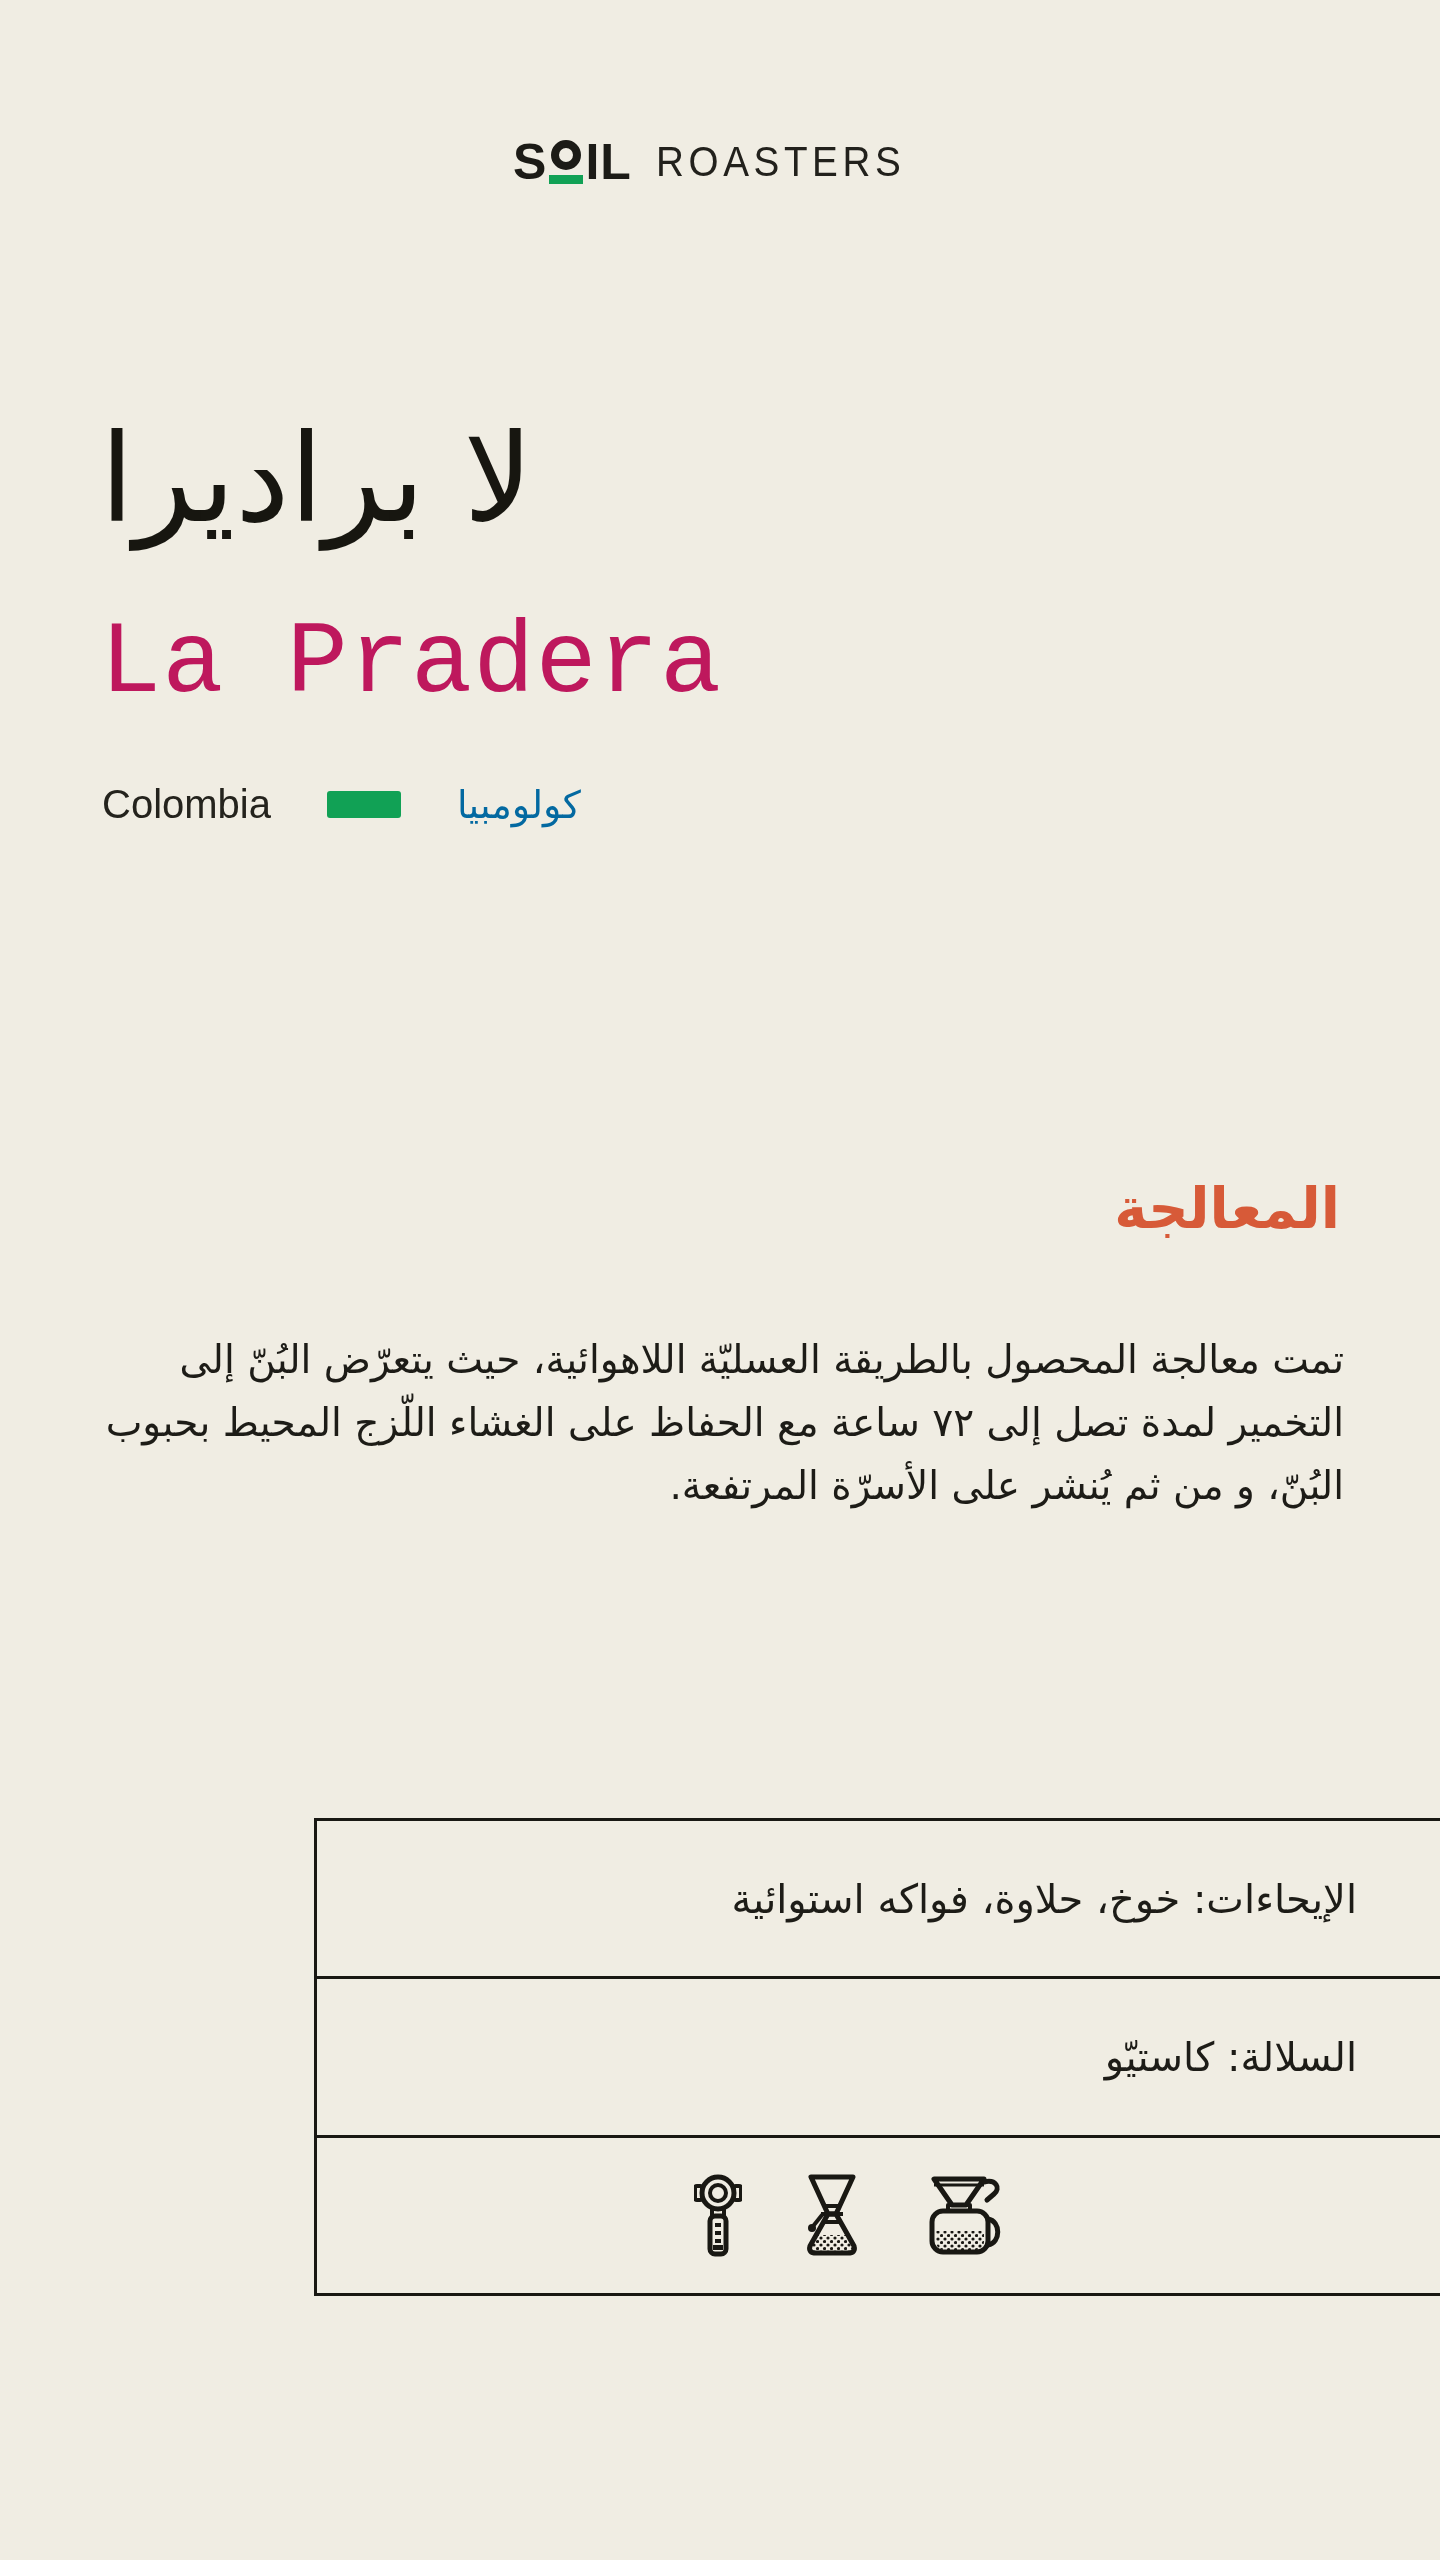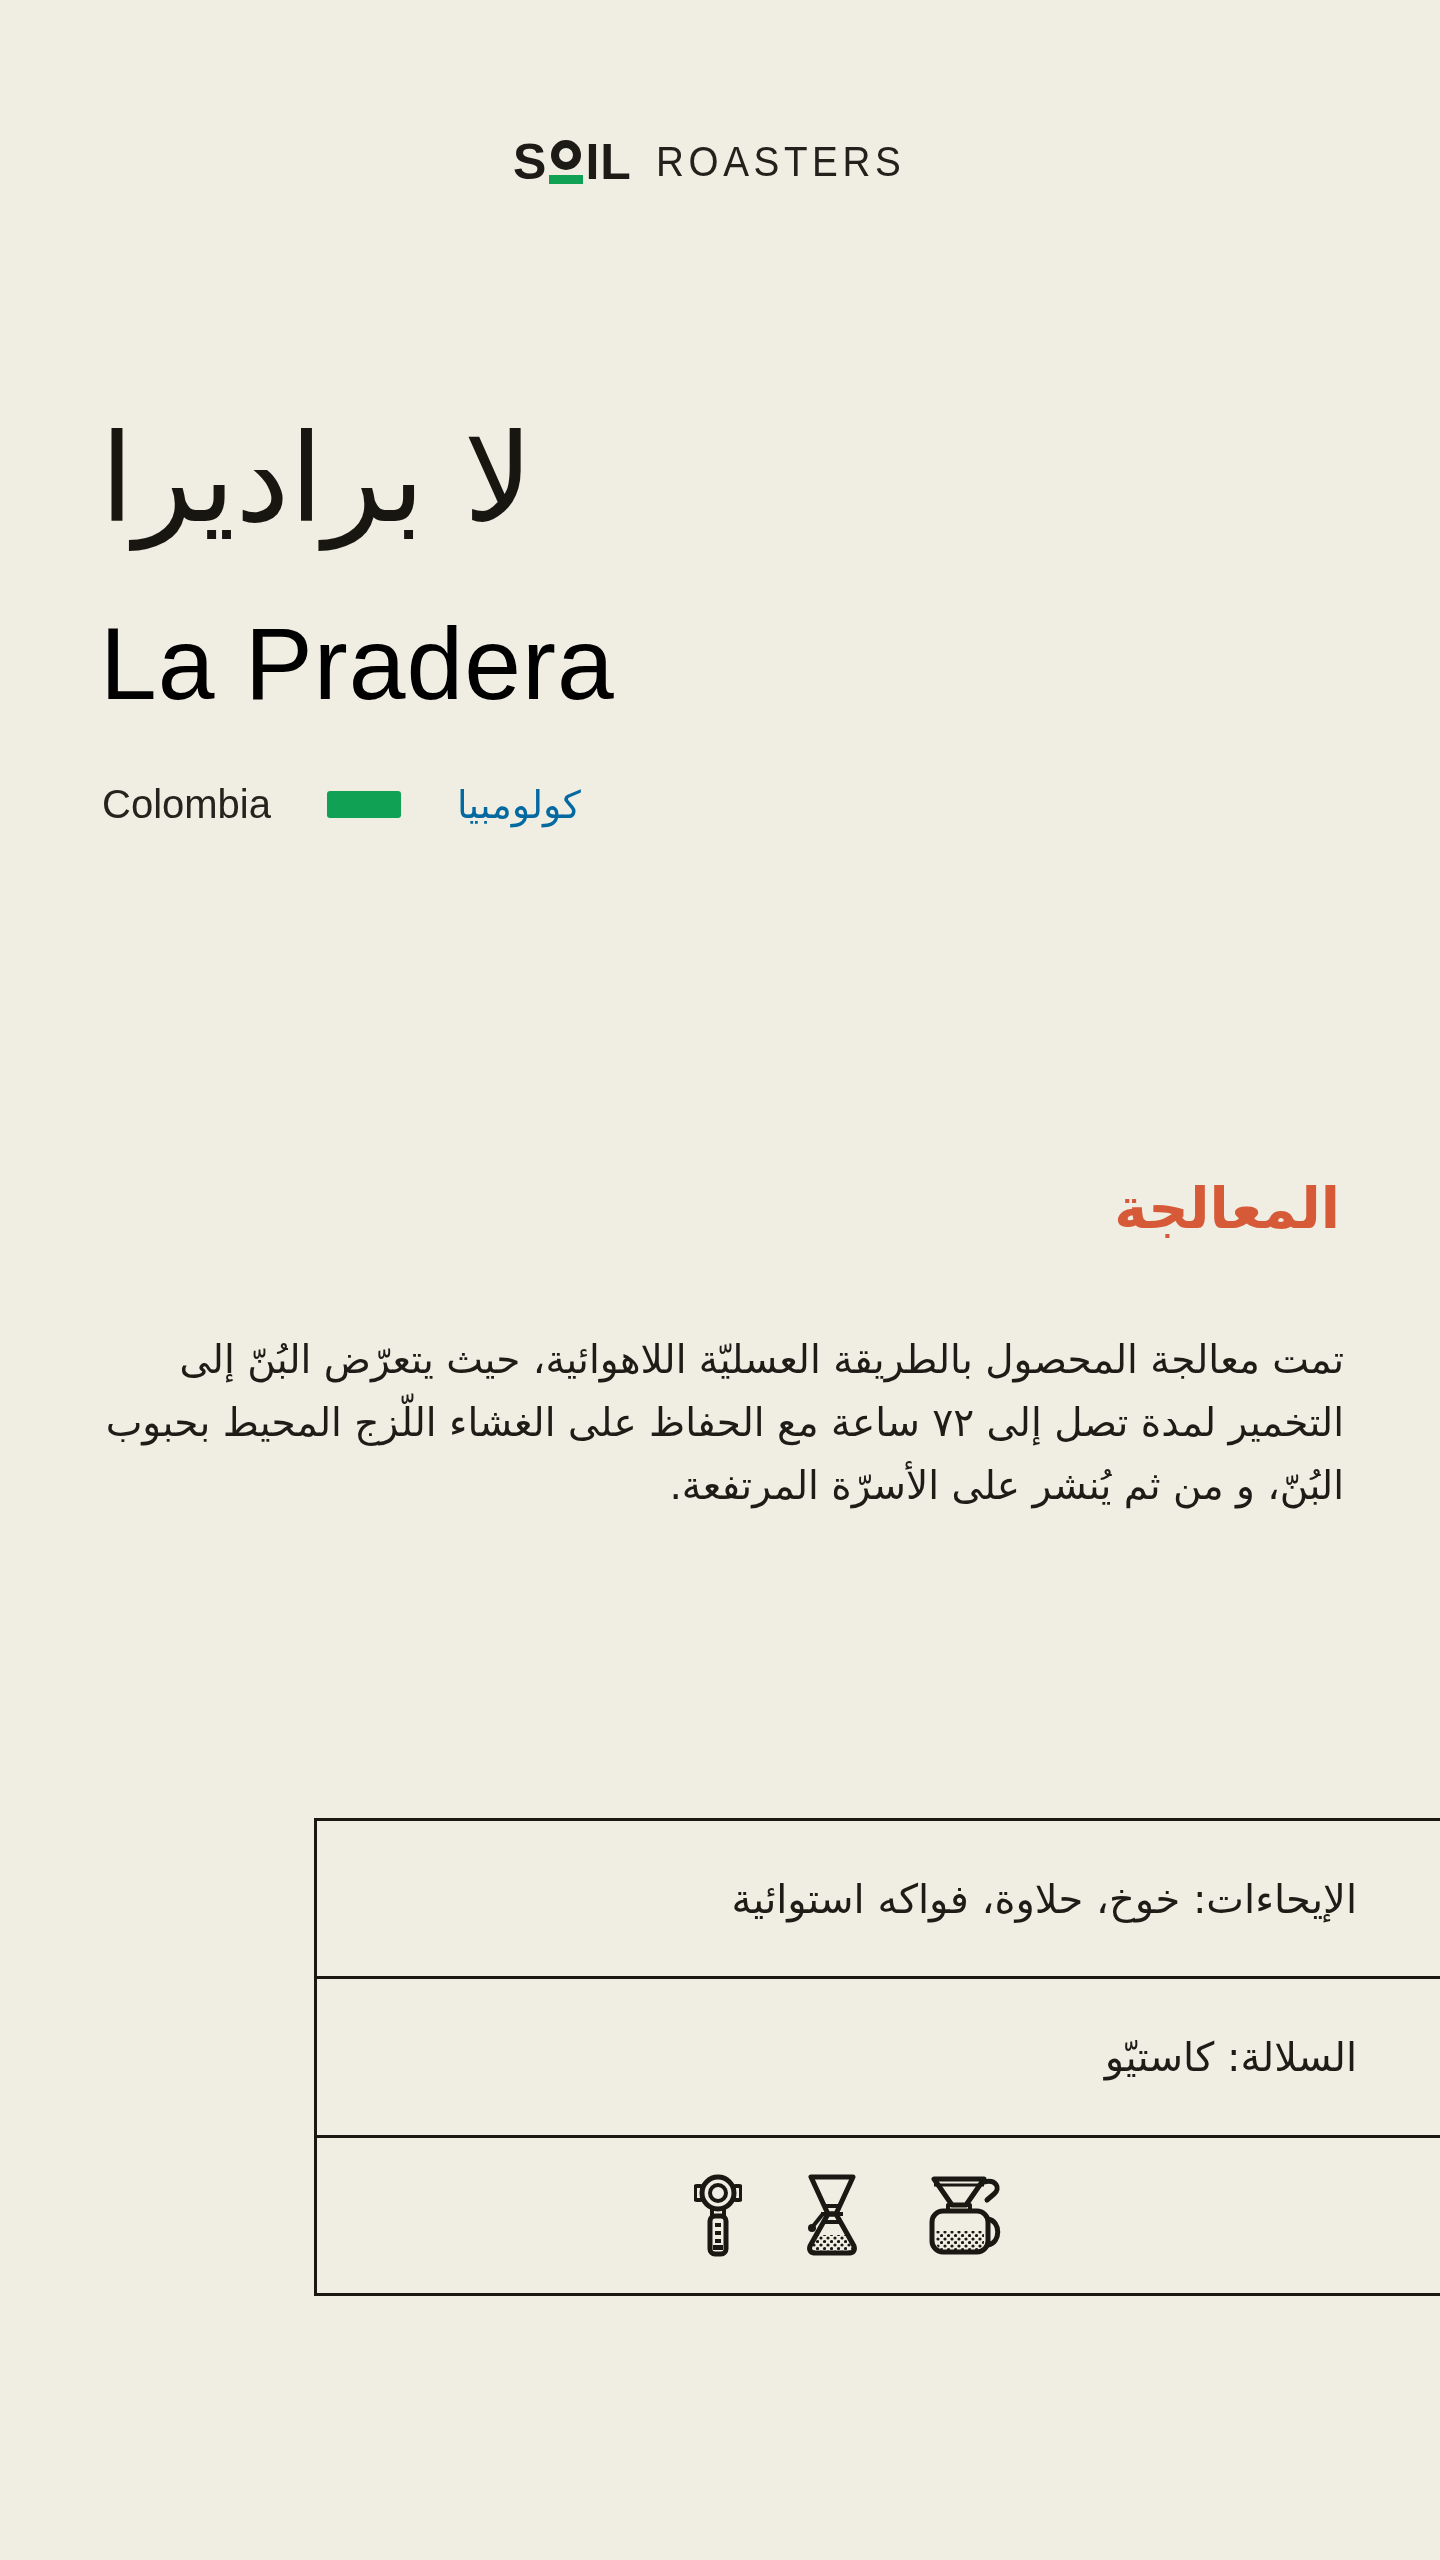--- a/index.html
+++ b/index.html
@@ -41,23 +41,23 @@
     transform:scaleX(.92);transform-origin:left bottom;
   }
   
   .title-ar{
     position:absolute;left:100px;top:400px;
     font-size:122px;line-height:1.3;
     direction:rtl;color:#171610;white-space:nowrap;
   }
   .title-en{
     position:absolute;left:100px;top:608px;
-    font-family:Liberation Sans, sans-serif;
+    font-family:Liberation Mono, monospace;
     font-weight:400;font-size:102px;line-height:1.1;
-    color:#000000;white-space:nowrap;letter-spacing:1px;
+    color:#be185d;white-space:nowrap;letter-spacing:1px;
   }
   .origin-row{
     position:absolute;left:102px;top:782px;
     display:flex;align-items:center;gap:56px;
   }
   .origin-en{
     font-family:"Liberation Sans",sans-serif;
     font-size:40px;color:#24231D;
   }
   .origin-divider{

